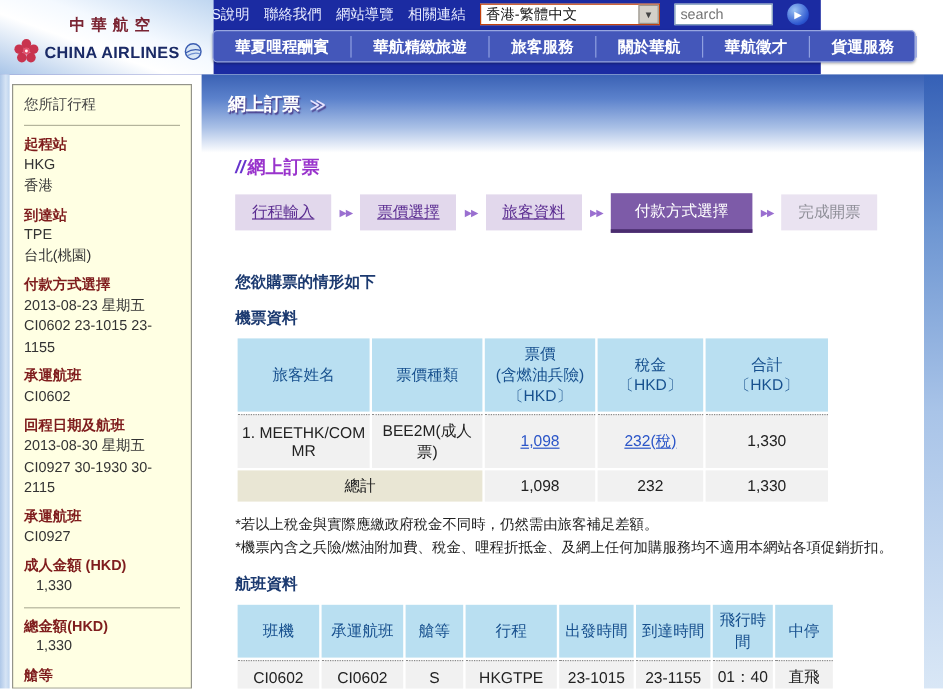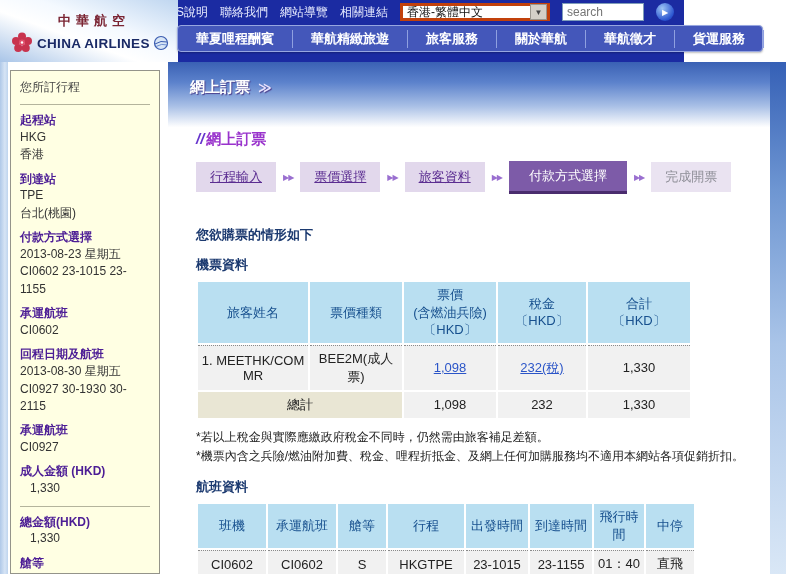--- a/index.html
+++ b/index.html
@@ -4,21 +4,21 @@
 <style>
   * { margin:0; padding:0; box-sizing:border-box; }
   html,body { width:786px; height:574px; }
   body { font-family:"Liberation Sans","DejaVu Sans",sans-serif; background:#fff; overflow:hidden; }
   .page { position:relative; width:786px; height:574px; background:#fff; overflow:hidden; }
 
   
   .header { position:absolute; left:0; top:0; width:684px; height:62px; background:#1B2BA2; }
   .topbar { position:absolute; right:10px; top:2px; height:20px; display:flex; align-items:center; gap:12px; }
   .toplink { color:#E8ECFF; font-size:12px; cursor:pointer; white-space:nowrap; }
-  .lang-box { display:flex; align-items:center; width:150px; height:18px; background:#fff; border:3px solid #c2410c; cursor:pointer; }
+  .lang-box { display:flex; align-items:center; width:150px; height:18px; background:#fff; border:1px solid #c2410c; cursor:pointer; }
   .lang-text { flex:1; font-size:12px; color:#111; padding:0 4px; white-space:nowrap; overflow:hidden; }
   .lang-btn { width:17px; height:16px; background:#D4D0C8; border:1px solid #9a968e; color:#444; font-size:8px; display:flex; align-items:center; justify-content:center; }
   .search-input { width:82px; height:18px; border:1px solid #7F9DB9; font-size:12px; padding:0 4px; color:#333; font-family:inherit; }
   .go-btn { width:18px; height:18px; border-radius:50%; background:radial-gradient(circle at 35% 30%, #9CC4F4, #2B55D0 70%, #16309A); border:none; color:#fff; font-size:8px; display:flex; align-items:center; justify-content:center; cursor:pointer; }
   .logo-area { position:absolute; left:0; top:0; width:178px; height:62px;
       background:linear-gradient(200deg,#BFD6F0 0%,#F4F9FF 40%,#FFFFFF 60%,#A9C5E8 100%); }
   .logo-inner { position:absolute; left:10px; top:12px; }
   .logo-cn { font-family:"Liberation Serif","DejaVu Serif",serif; font-size:13px; font-weight:bold; color:#7A2433; letter-spacing:5px; margin-left:48px; }
   .logo-row { display:flex; align-items:center; gap:3px; margin-top:1px; }
   .logo-en { font-size:13.5px; font-weight:bold; color:#1A2A66; letter-spacing:0.3px; white-space:nowrap; }
@@ -27,21 +27,21 @@
   .nav-item + .nav-item { border-left:1px solid #8FA0E0; }
 
   
   .leftstrip { position:absolute; left:0; top:62px; width:8px; height:512px; background:linear-gradient(90deg,#AFC8E8,#D6E4F5 60%,#BED4EE); }
   .rightstrip { position:absolute; left:770px; top:62px; width:16px; height:512px; background:linear-gradient(180deg,#3560B6 0%,#6E96D2 25%,#A9C4E8 55%,#D9E7F6 100%); }
 
   
   .sidebar { position:absolute; left:10px; top:70px; width:150px; height:504px; background:#FFFFE3; border:1px solid #94948A; padding:8px 9px; overflow:hidden; }
   .sb-title { font-size:12px; color:#444; }
   .sb-hr { border:none; border-top:1px solid #B4B49C; margin:8px 0 4px 0; }
-  .sb-label { font-size:12px; font-weight:bold; color:#4c1d95; margin-top:7px; line-height:1.4; }
+  .sb-label { font-size:12px; font-weight:bold; color:#7f1d1d; margin-top:7px; line-height:1.4; }
   .sb-val { font-size:12px; color:#333; line-height:1.45; }
   .sb-indent { padding-left:10px; }
 
   
   .main { position:absolute; left:168px; top:62px; width:602px; height:512px; background:#fff; }
   .banner { height:68px; background:linear-gradient(180deg,#3A61B4 0%,#5C82CC 30%,#A9C0E6 65%,#FFFFFF 96%); }
   .banner-title { padding:16px 0 0 22px; color:#fff; font-size:15px; font-weight:bold; text-shadow:1px 1px 1px #4A3E8C; display:flex; align-items:center; gap:8px; }
   .banner-arrow { font-size:13px; color:#E8E4FF; }
   .content { padding:0 6px 0 28px; }
   .page-title { font-size:15px; font-weight:bold; color:#9933CC; height:18px; }

